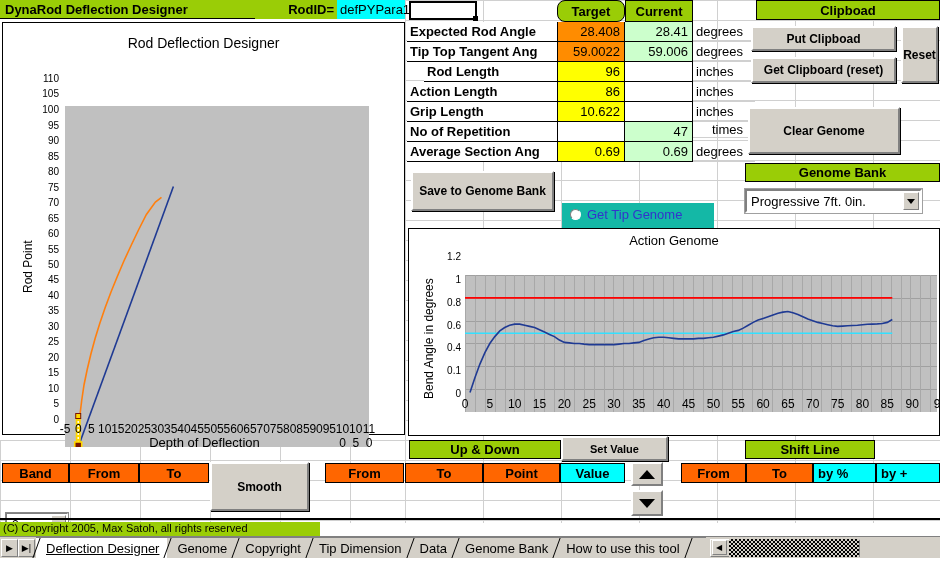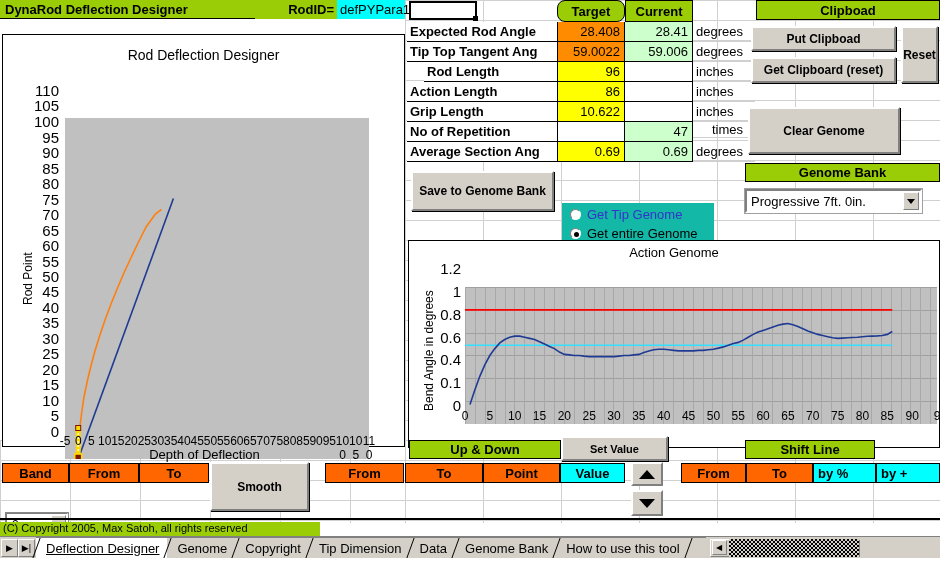--- a/index.html
+++ b/index.html
@@ -225,32 +225,31 @@
     background: #00ffff;
     border: 1px solid #000;
     font-weight: bold; font-size: 13px; color: #000;
     display: flex; align-items: center; justify-content: center;
   }
 
   
   .chart-frame {
     background: #ffffff;
     border: 1px solid #000;
-    margin-top: 12px;
   }
   .chart-title {
     text-align: center; font-size: 14px; color: #000;
   }
   .plot {
     background: #c0c0c0;
     position: relative;
   }
   .ytick {
     position: absolute; right: 0; transform: translateY(-50%);
-    font-size: 15px; color: #000; text-align: right; white-space: nowrap;
+    font-size: 10px; color: #000; text-align: right; white-space: nowrap;
   }
   .xtick {
     position: absolute; top: 0; transform: translateX(-50%);
     font-size: 12px; color: #000; text-align: center; white-space: nowrap;
   }
   .ylabel-rot {
     position: absolute;
     transform-origin: 0 0;
     transform: rotate(-90deg);
     white-space: nowrap;

